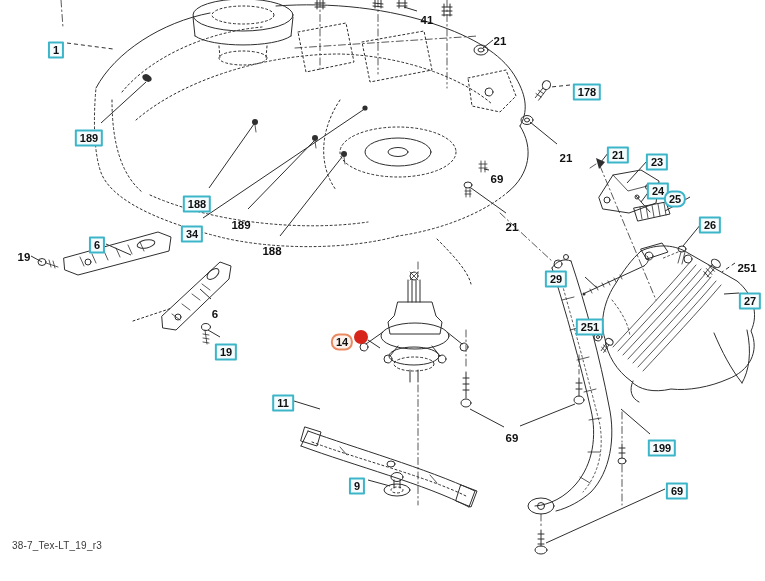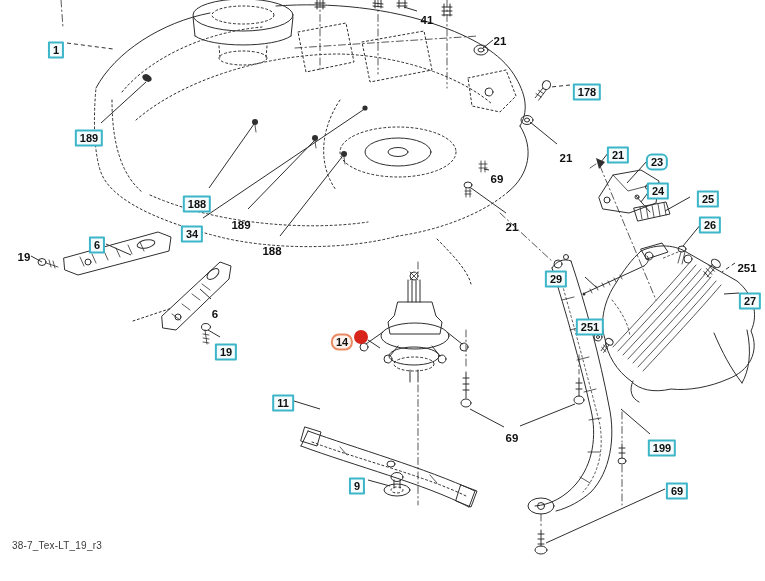--- a/index.html
+++ b/index.html
@@ -278,23 +278,23 @@
 
   <div id="callout-layer">
       <div class="callout boxed" style="left: 56px; top: 42px;">1</div>
       <div class="callout boxed" style="left: 89px; top: 130px;">189</div>
       <div class="callout boxed" style="left: 197px; top: 196px;">188</div>
       <div class="callout boxed" style="left: 192px; top: 226px;">34</div>
       <div class="callout boxed" style="left: 97px; top: 237px;">6</div>
       <div class="callout boxed" style="left: 226px; top: 344px;">19</div>
       <div class="callout boxed" style="left: 587px; top: 84px;">178</div>
       <div class="callout boxed" style="left: 618px; top: 147px;">21</div>
-      <div class="callout boxed" style="left: 657px; top: 154px; border-radius: 6px;">23</div>
+      <div class="callout boxed" style="left: 657px; top: 154px;">23</div>
       <div class="callout boxed" style="left: 658px; top: 183px;">24</div>
-      <div class="callout boxed" style="left: 708px; top: 191px;">25</div>
+      <div class="callout boxed" style="left: 675px; top: 191px; border-radius: 8px;">25</div>
       <div class="callout boxed" style="left: 710px; top: 217px;">26</div>
       <div class="callout boxed" style="left: 556px; top: 271px;">29</div>
       <div class="callout boxed" style="left: 750px; top: 293px;">27</div>
       <div class="callout boxed" style="left: 590px; top: 319px;">251</div>
       <div class="callout boxed" style="left: 283px; top: 395px;">11</div>
       <div class="callout boxed" style="left: 357px; top: 478px;">9</div>
       <div class="callout boxed" style="left: 662px; top: 440px;">199</div>
       <div class="callout boxed" style="left: 677px; top: 483px;">69</div>
       <div class="callout highlighted" style="left: 342px; top: 334px; border-radius: 8px;">14</div>
       <div class="dot" style="left: 361px; top: 337px;"></div>

